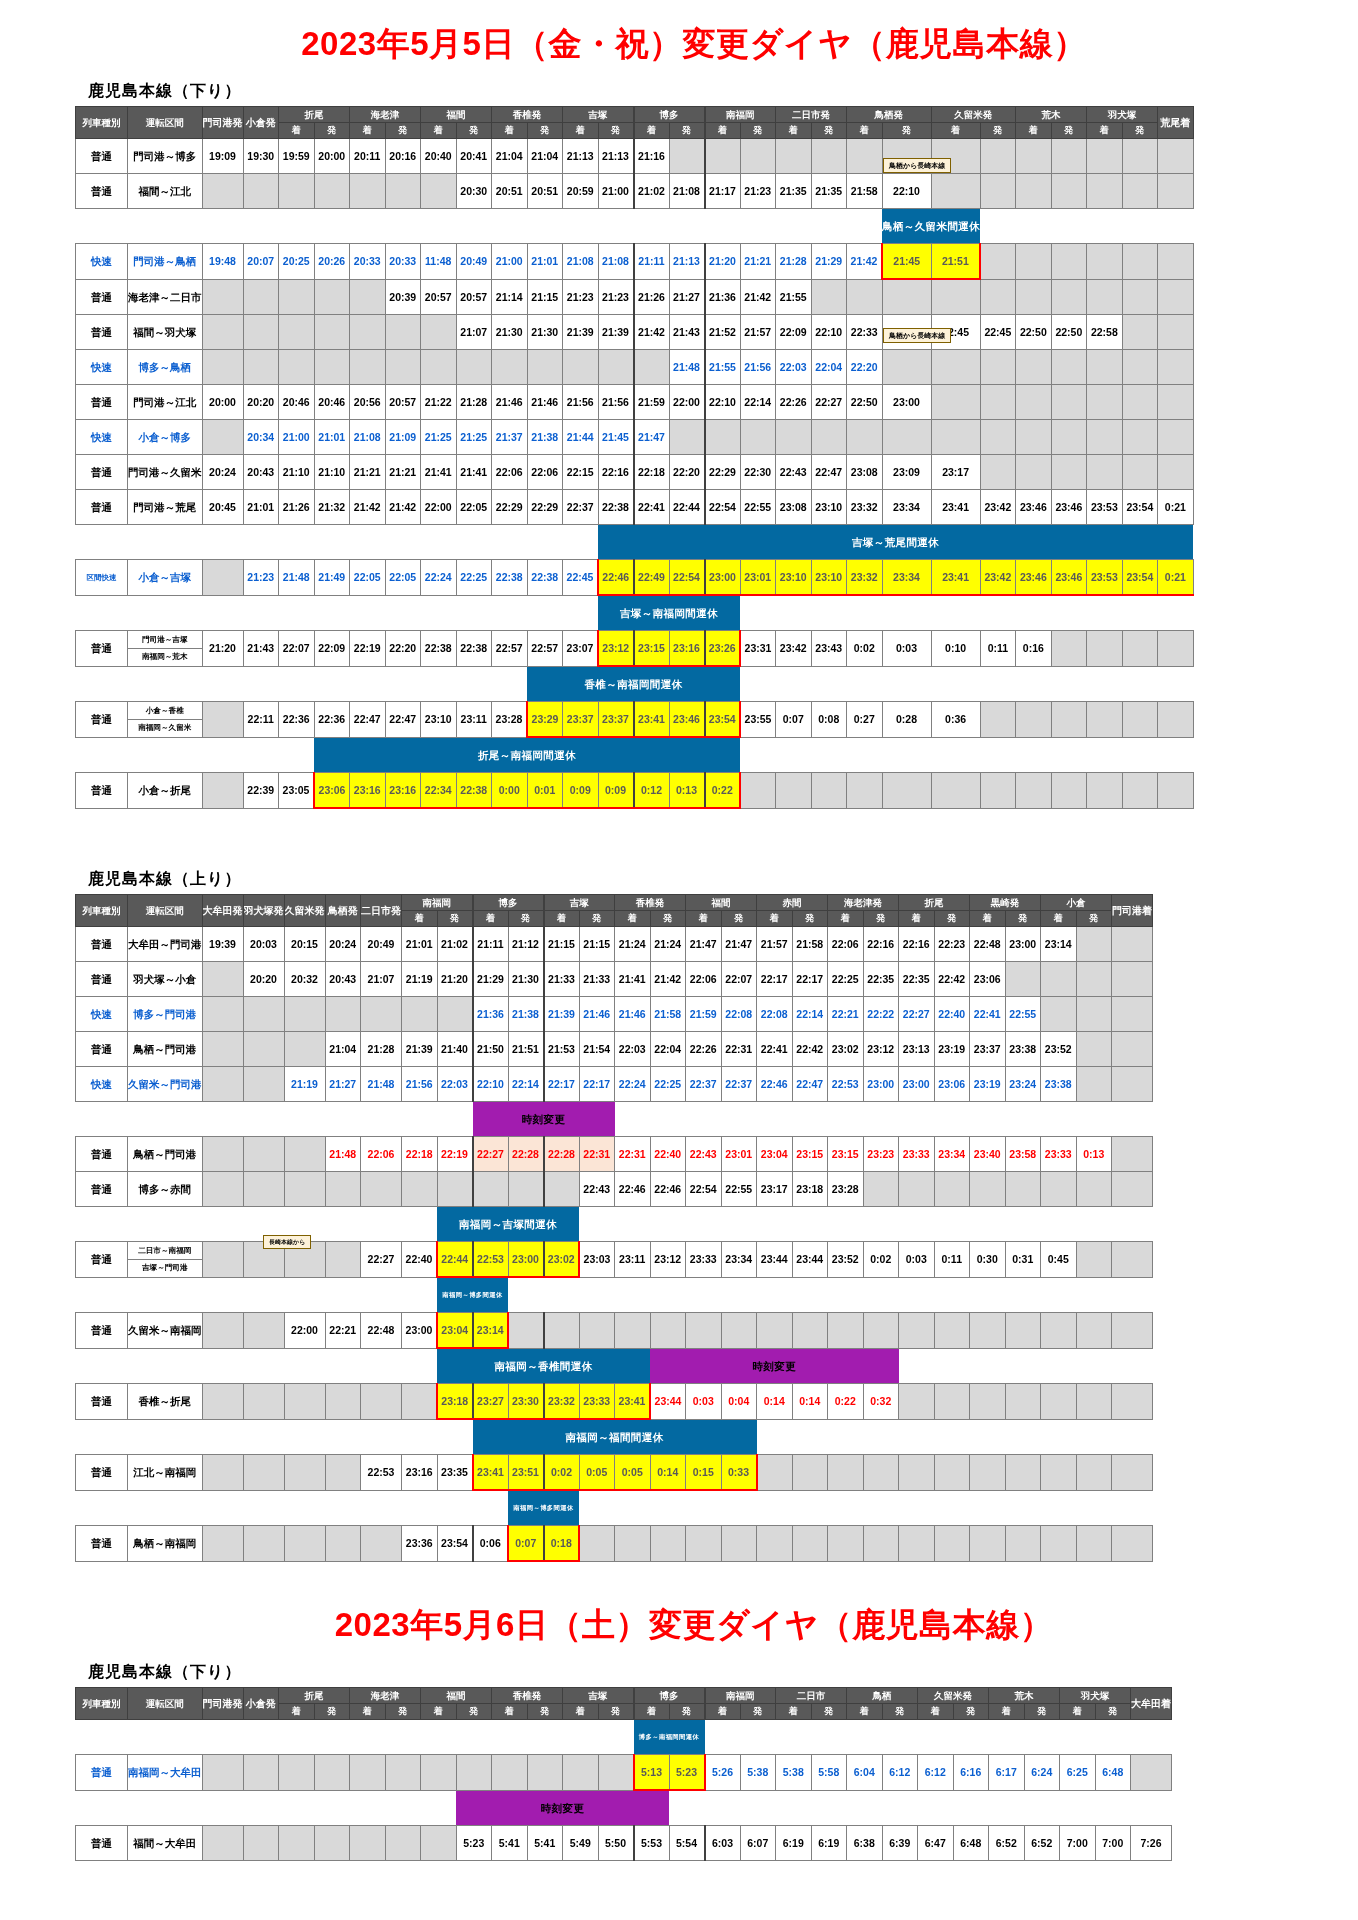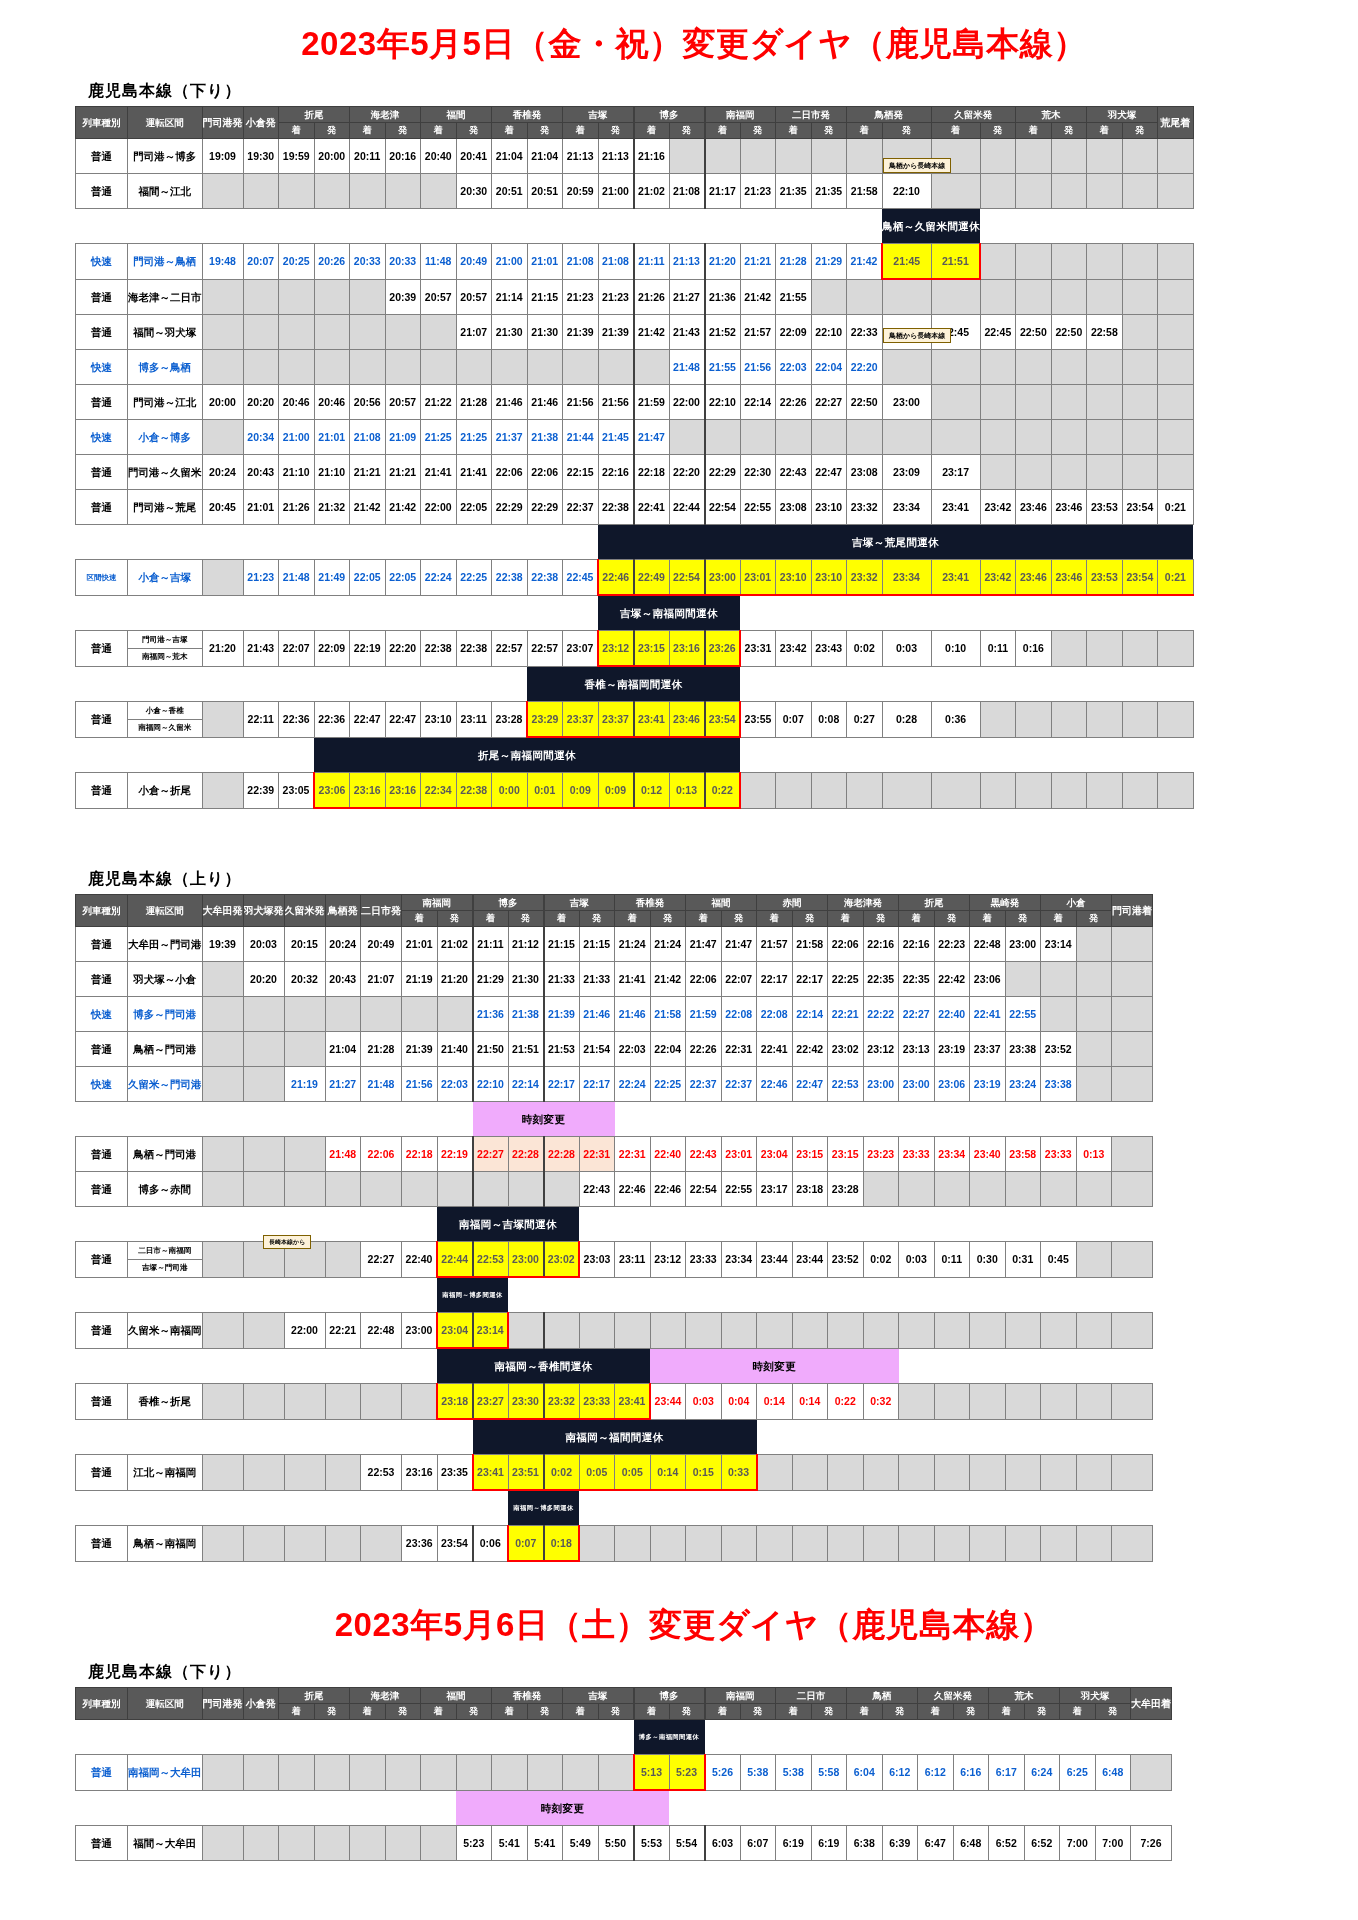--- a/index.html
+++ b/index.html
@@ -92,24 +92,24 @@
   td.t.shift{background:#fbe5d6;}
   td.t.chg{background:#fff;color:#ff0000;}
 
   
   td.seg2{padding:0;font-size:0;}
   td.seg2 .ln{display:block;font-size:7.6px;font-weight:bold;line-height:1.25;padding:3px 0;}
   td.seg2 .ln.top{border-bottom:1px solid #808080;}
 
   
   tr.ribbon td{height:13px;border:none;padding:0;}
-  td.rib{background:#0f172a;color:#ffffff;font-size:8.4px;font-weight:bold;border:none !important;
+  td.rib{background:#0369a1;color:#ffffff;font-size:8.4px;font-weight:bold;border:none !important;
          text-align:center;letter-spacing:0.4px;line-height:13px;}
   td.rib.small{font-size:6.3px;}
-  td.rib.shiftbar{background:#f0abfc;color:#000;}
+  td.rib.shiftbar{background:#a21caf;color:#000;}
   td.ribempty{background:transparent;border:none !important;}
 
   
   .yblock-l{border-left:2px solid #ff0000 !important;}
   .yblock-r{border-right:2px solid #ff0000 !important;}
   .yblock-b{border-bottom:2px solid #ff0000 !important;}
 
   
   .note{
     position:absolute;

